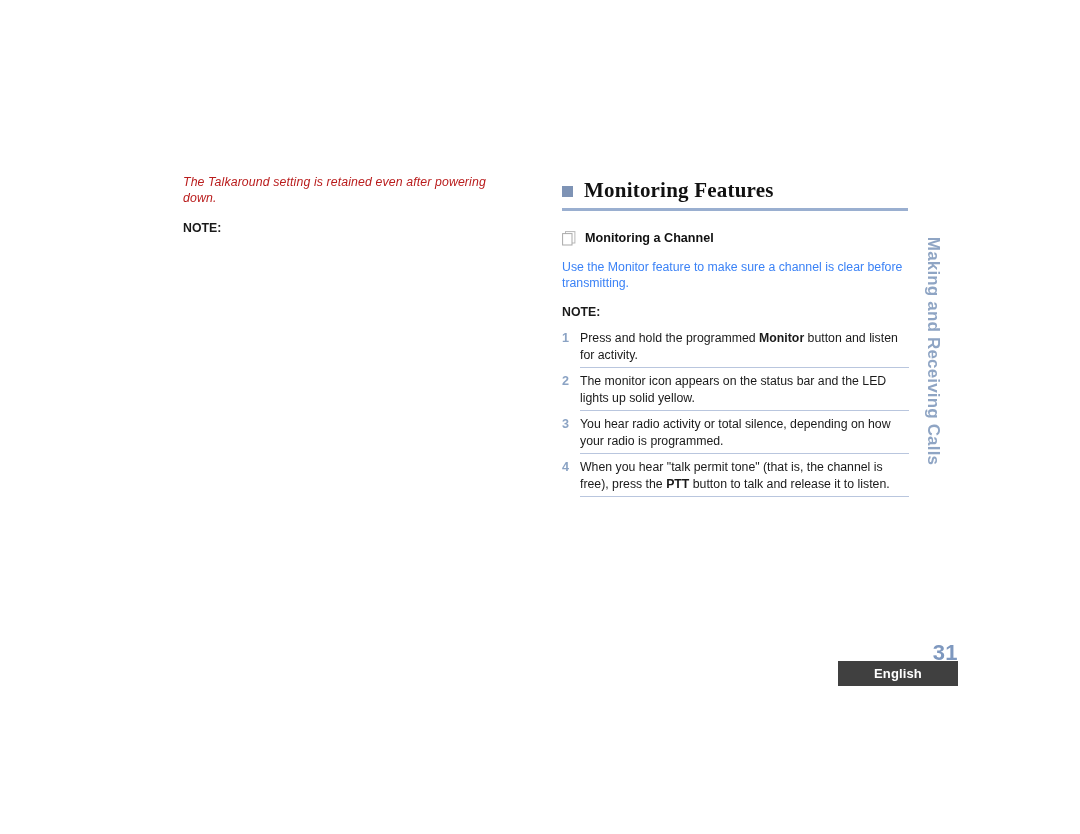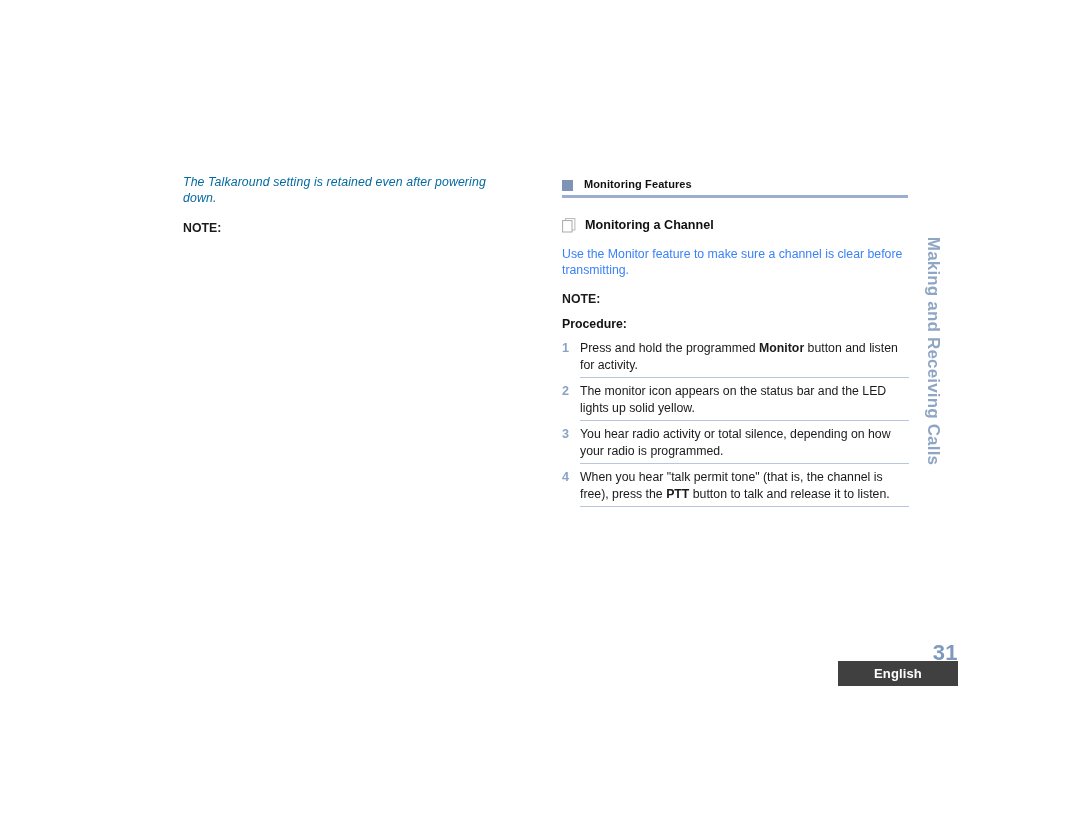--- a/index.html
+++ b/index.html
@@ -27,21 +27,21 @@
   .left-col {
     position: absolute;
     left: 183px;
     top: 174px;
     width: 336px;
   }
   .italic-note {
     font-style: italic;
     font-size: 12.3px;
     line-height: 16px;
-    color: #0369a1;
+    color: #b91c1c;
     margin: 0 0 14px 0;
     letter-spacing: 0.01em;
   }
   .note-block {
     display: flex;
     align-items: flex-start;
     font-size: 12.3px;
     line-height: 16.5px;
   }
   .note-label {
@@ -76,24 +76,25 @@
   }
   .section-bullet {
     width: 11px;
     height: 11px;
     background: #7e93b5;
     flex: 0 0 auto;
     position: relative;
     top: 1px;
   }
   .section-title {
-    font-size: 11px;
+    font-size: 21px;
     font-weight: bold;
     color: #111111;
     letter-spacing: 0.01em;
+    font-family: Liberation Serif, serif;
   }
   .section-rule {
     height: 2.5px;
     background: #9aafd0;
     width: 346px;
     margin-bottom: 20px;
   }
 
   .subsection-head {
     display: flex;
@@ -250,21 +251,20 @@
       </span>
       <span class="subsection-title">Monitoring a Channel</span>
     </div>
 
     <p class="body-para">Use the Monitor feature to make sure a channel is clear before transmitting.</p>
 
     <div class="note-block-right">
       <span class="note-label">NOTE:</span>
     </div>
 
-    <p class="procedure-label">Procedure:</p>
 
     <ol class="steps">
 
       <li class="step">
         <span class="step-num">1</span>
         <span class="step-text"><span>Press and hold the programmed </span><b>Monitor</b><span> button and listen for activity.</span></span>
       </li>
 
       <li class="step">
         <span class="step-num">2</span>

